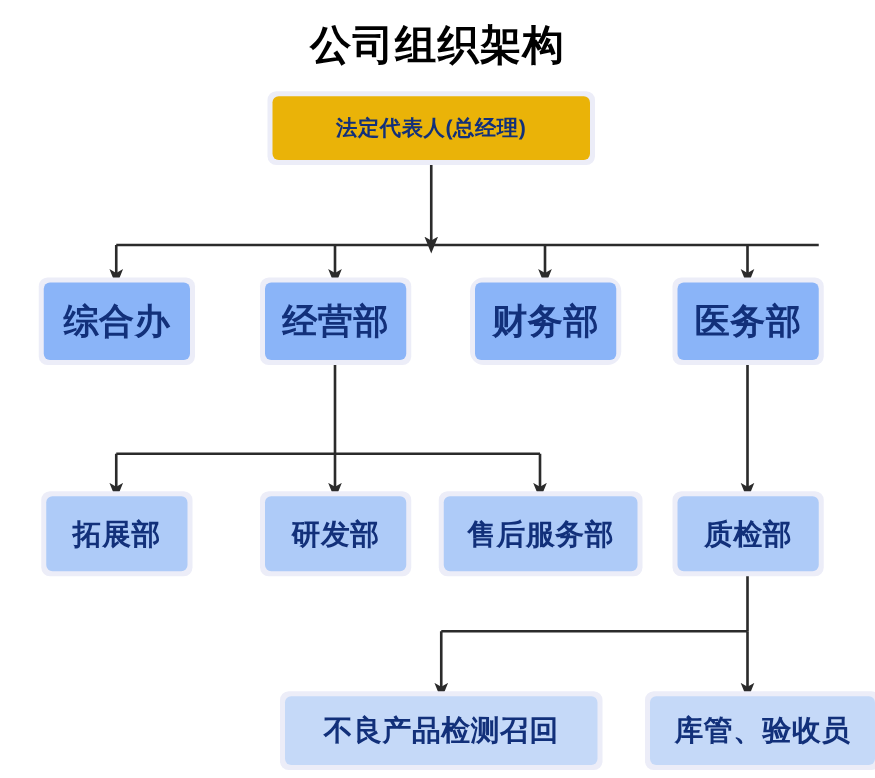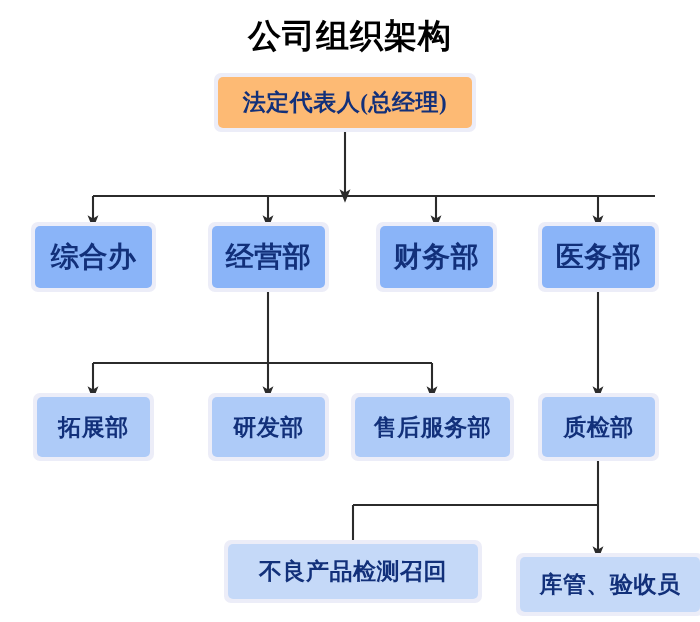--- a/index.html
+++ b/index.html
@@ -44,21 +44,21 @@
     box-sizing: border-box;
     display: flex;
     align-items: center;
     justify-content: center;
     border-radius: 5px;
     color: #12307a;
     font-weight: bold;
     letter-spacing: 0.5px;
     white-space: nowrap;
   }
-  .level-0 .node-inner { background: #fdba74; font-size: 23px; font-family: Liberation Serif, serif; }
+  .level-0 .node-inner { background: #eab308; font-size: 17px; }
   .level-1 .node-inner { background: #8ab4f8; font-size: 28px; }
   .level-2 .node-inner { background: #aecbf8; font-size: 23px; }
   .level-3 .node-inner { background: #c5d9f8; font-size: 23px; }
 
   #chart-title {
     position: absolute;
     left: 0;
     top: 14px;
     width: 700px;
     text-align: center;
@@ -112,40 +112,40 @@
   <div class="node level-0" style="left:214px; top:73px; width:262px; height:59px;">
     <div class="node-inner">法定代表人(总经理)</div>
   </div>
 
   <div class="node level-1" style="left:31px; top:222px; width:125px; height:70px;">
     <div class="node-inner">综合办</div>
   </div>
   <div class="node level-1" style="left:208px; top:222px; width:121px; height:70px;">
     <div class="node-inner">经营部</div>
   </div>
-  <div class="node level-1" style="left:376px; top:222px; width:121px; height:70px;">
+  <div class="node level-1" style="left:376px; top:222px; width:121px; height:70px;border-radius:11px;">
     <div class="node-inner">财务部</div>
   </div>
   <div class="node level-1" style="left:538px; top:222px; width:121px; height:70px;align-items:center;">
     <div class="node-inner">医务部</div>
   </div>
 
   <div class="node level-2" style="left:208px; top:393px; width:121px; height:68px;">
     <div class="node-inner">研发部</div>
   </div>
   <div class="node level-2" style="left:33px; top:393px; width:121px; height:68px;">
     <div class="node-inner">拓展部</div>
   </div>
   <div class="node level-2" style="left:538px; top:393px; width:121px; height:68px;">
     <div class="node-inner">质检部</div>
   </div>
   <div class="node level-2" style="left:351px; top:393px; width:163px; height:68px;">
     <div class="node-inner">售后服务部</div>
   </div>
 
-  <div class="node level-3" style="left:224px; top:540px; width:258px; height:63px;">
+  <div class="node level-3" style="left:224px; top:553px; width:258px; height:63px;">
     <div class="node-inner">不良产品检测召回</div>
   </div>
   <div class="node level-3" style="left:516px; top:553px; width:188px; height:63px;">
     <div class="node-inner">库管、验收员</div>
   </div>
 
 </div>
 
 </body></html>

